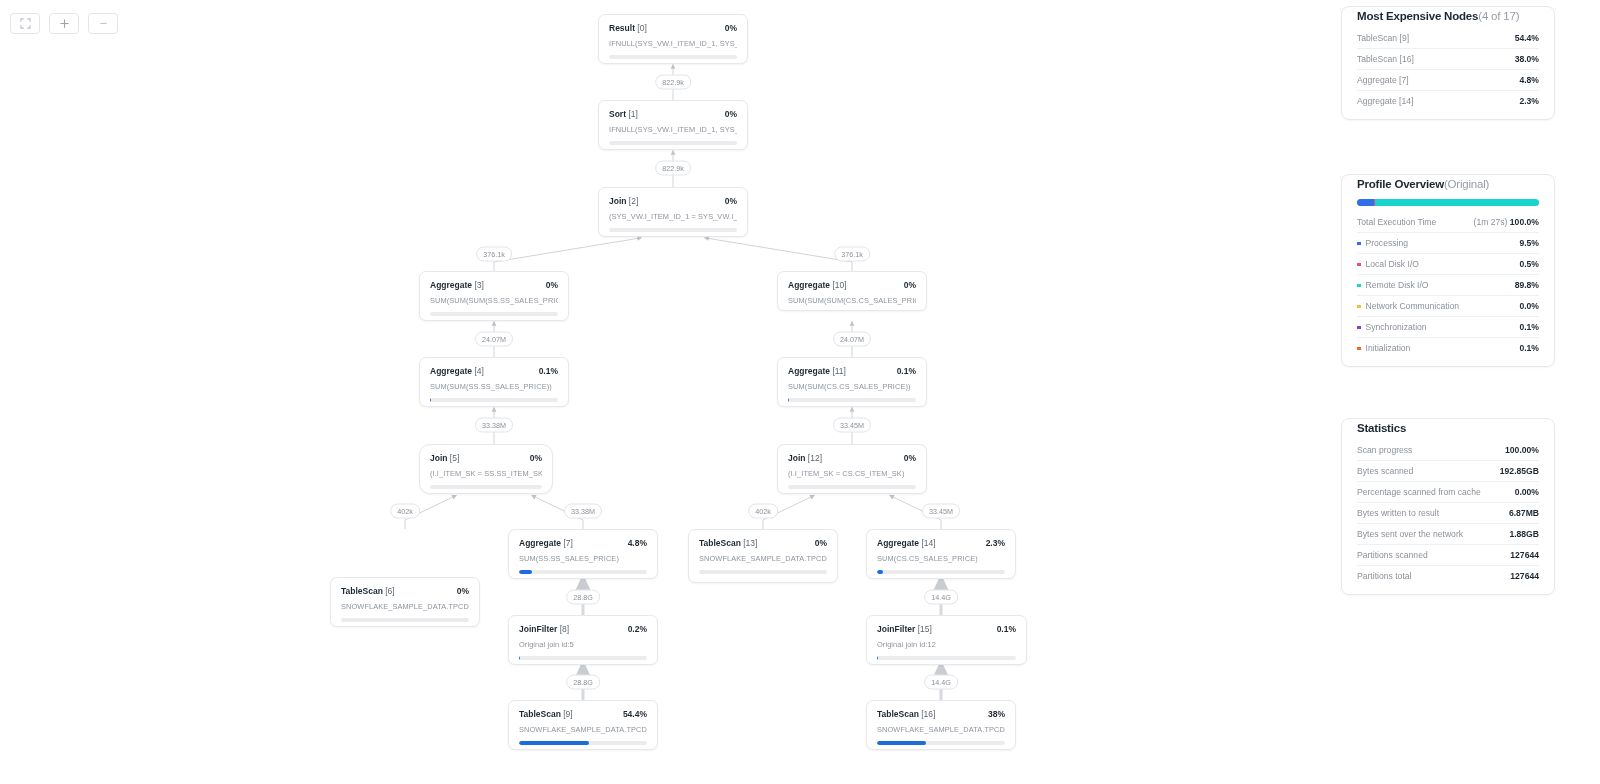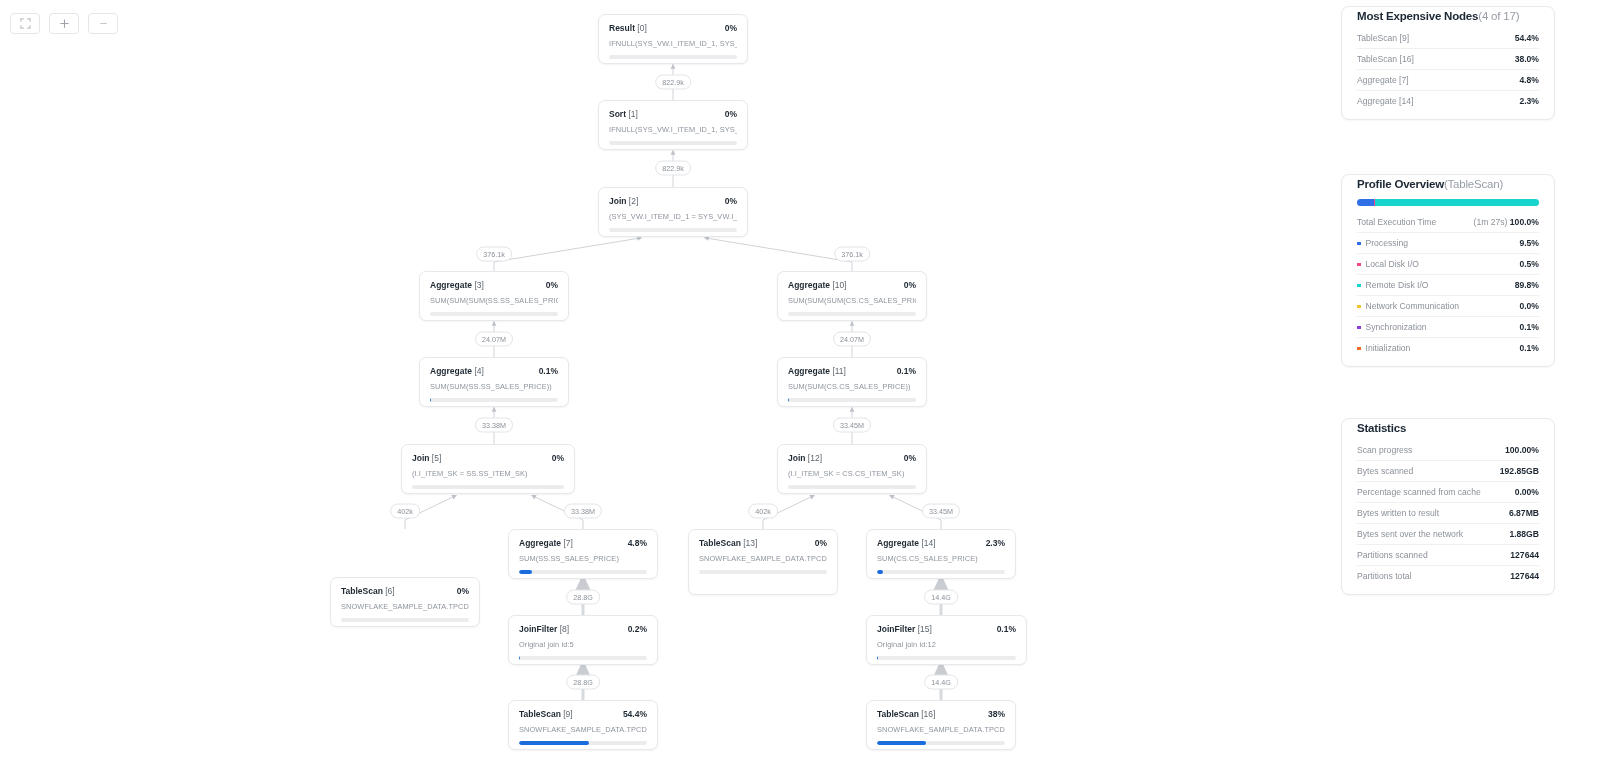--- a/index.html
+++ b/index.html
@@ -201,21 +201,21 @@
         <div class="node" style="left: 419px; top: 271px; width: 150px; height: 50px;">
           <div class="node-head">
        <div class="node-title">Aggregate <span class="nid">[3]</span></div>
        <div class="node-pct">0%</div>
      </div>
      <div class="node-sub">SUM(SUM(SUM(SS.SS_SALES_PRICE)))</div>
      <div class="node-bar">
             <i style="width:0%"></i>
           </div>
         </div>
-        <div class="node" style="left: 777px; top: 271px; width: 150px; height: 50px;">
+        <div class="node" style="left: 777px; top: 271px; width: 150px; height: 40px;">
           <div class="node-head">
        <div class="node-title">Aggregate <span class="nid">[10]</span></div>
        <div class="node-pct">0%</div>
      </div>
      <div class="node-sub">SUM(SUM(SUM(CS.CS_SALES_PRICE)))</div>
      <div class="node-bar">
             <i style="width:0%"></i>
           </div>
         </div>
         <div class="node" style="left: 419px; top: 357px; width: 150px; height: 50px;">
@@ -231,21 +231,21 @@
         <div class="node" style="left: 777px; top: 357px; width: 150px; height: 50px;">
           <div class="node-head">
        <div class="node-title">Aggregate <span class="nid">[11]</span></div>
        <div class="node-pct">0.1%</div>
      </div>
      <div class="node-sub">SUM(SUM(CS.CS_SALES_PRICE))</div>
      <div class="node-bar">
             <i style="width:1%"></i>
           </div>
         </div>
-        <div class="node" style="left: 401px; top: 444px; width: 174px; height: 50px;">
+        <div class="node" style="left: 419px; top: 444px; width: 134px; height: 50px; border-radius: 11px;">
           <div class="node-head">
        <div class="node-title">Join <span class="nid">[5]</span></div>
        <div class="node-pct">0%</div>
      </div>
      <div class="node-sub">(I.I_ITEM_SK = SS.SS_ITEM_SK)</div>
      <div class="node-bar">
             <i style="width:0%"></i>
           </div>
         </div>
         <div class="node" style="left: 777px; top: 444px; width: 150px; height: 50px;">
@@ -271,21 +271,21 @@
         <div class="node" style="left: 508px; top: 529px; width: 150px; height: 50px;">
           <div class="node-head">
        <div class="node-title">Aggregate <span class="nid">[7]</span></div>
        <div class="node-pct">4.8%</div>
      </div>
      <div class="node-sub">SUM(SS.SS_SALES_PRICE)</div>
      <div class="node-bar">
             <i style="width:10%"></i>
           </div>
         </div>
-        <div class="node" style="left: 688px; top: 529px; width: 150px; height: 66px;">
+        <div class="node" style="left: 688px; top: 529px; width: 150px; height: 54px;">
           <div class="node-head">
        <div class="node-title">TableScan <span class="nid">[13]</span></div>
        <div class="node-pct">0%</div>
      </div>
      <div class="node-sub">SNOWFLAKE_SAMPLE_DATA.TPCDS_SF...</div>
      <div class="node-bar">
             <i style="width:0%"></i>
           </div>
         </div>
         <div class="node" style="left: 866px; top: 529px; width: 150px; height: 50px;">
@@ -378,21 +378,21 @@
         </div>
         <div class="row">
           <span class="k">Aggregate [14]</span>
                  <span class="v">2.3%</span>
         </div>
       </div>
   </div>
 
   <div class="panel" style="top:174px;">
     <div class="panel-title">
-      <span>Profile Overview</span><span class="muted">(TableScan)</span>
+      <span>Profile Overview</span><span class="muted">(Original)</span>
     </div>
     <div class="overview-bar" id="overview-bar">
         <i style="width: 9.5%; background: rgb(47, 111, 232);"></i>
         <i style="width: 0.5%; background: rgb(240, 70, 138);"></i>
         <i style="width: 89.8%; background: rgb(23, 212, 205);"></i>
         <i style="width: 0.1%; background: rgb(139, 61, 219);"></i>
         <i style="width: 0.1%; background: rgb(242, 106, 33);"></i>
       </div>
     <div class="rows" id="overview-rows">
         <div class="row">

